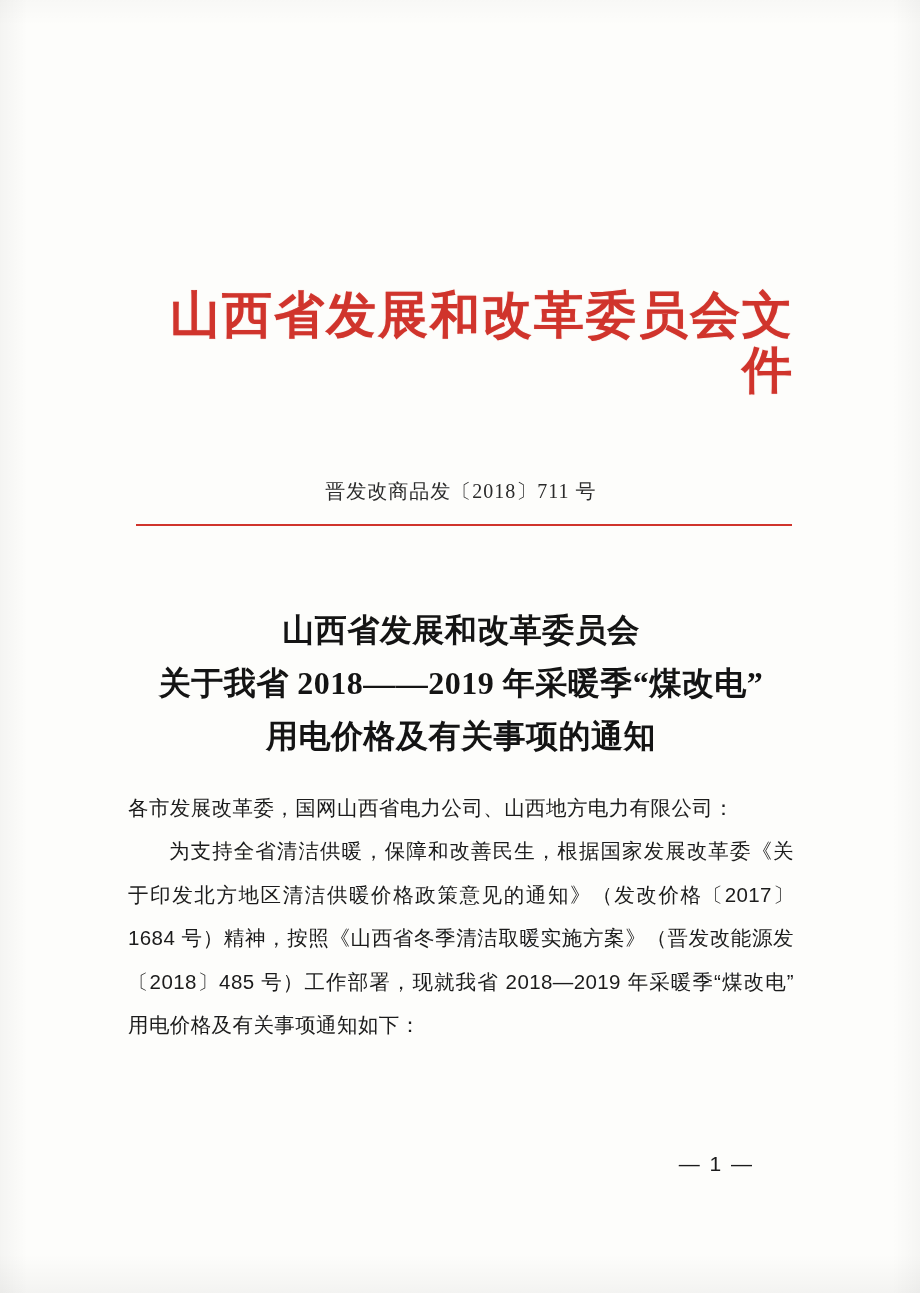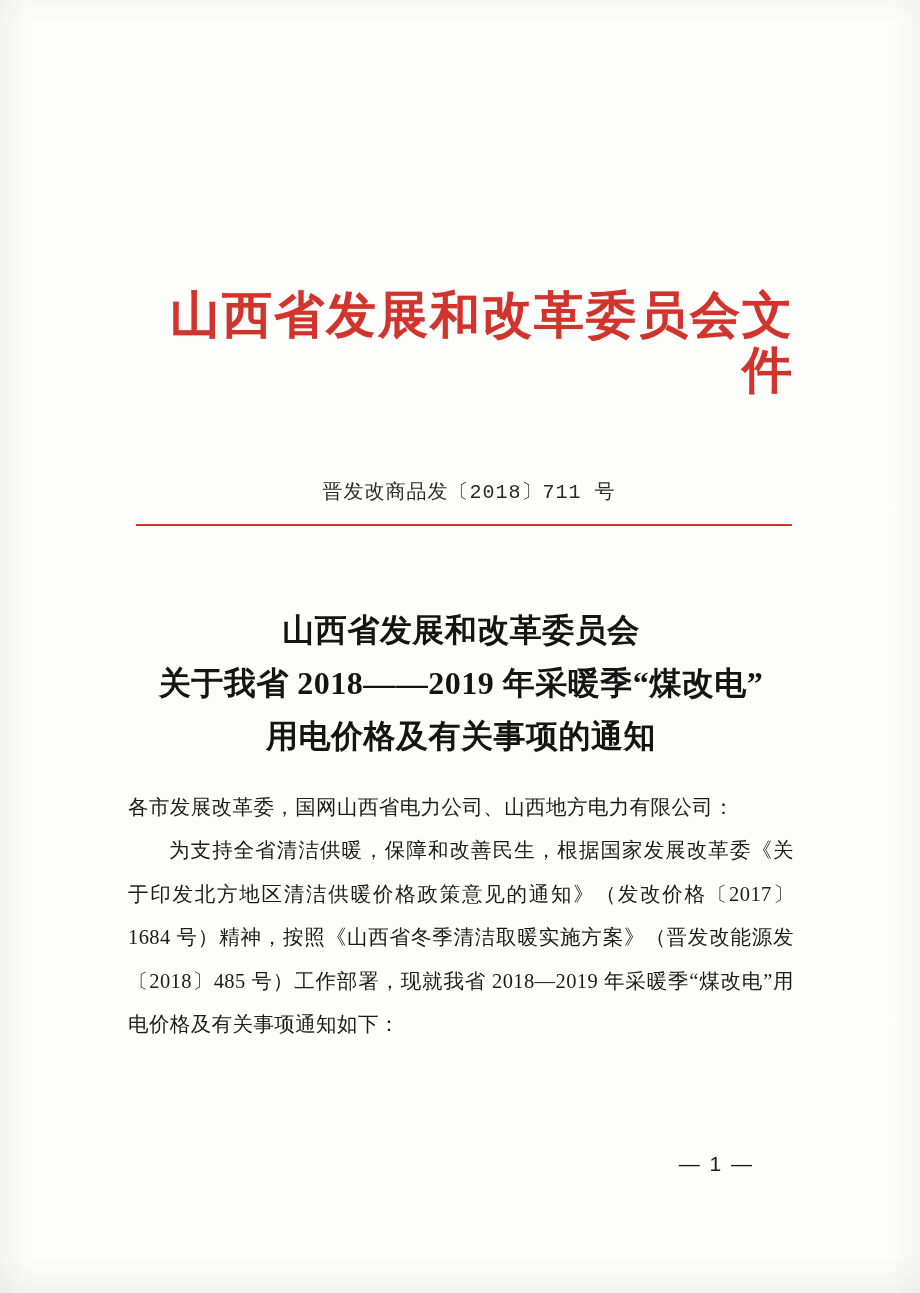--- a/index.html
+++ b/index.html
@@ -50,27 +50,27 @@
     font-family: "Liberation Serif", "DejaVu Serif", serif;
     font-weight: bold;
     font-size: 50px;
     letter-spacing: 2px;
     line-height: 1.1;
     text-shadow: 0 0 1px rgba(208,52,44,0.45);
   }
   .doc-number {
     position: absolute;
     top: 478px;
-    left: 8px;
+    left: 0;
     width: 666px;
     text-align: center;
     font-size: 20px;
     letter-spacing: 1px;
     color: #2a2a2a;
-    font-family: Liberation Mono, monospace;
+    font-family: Liberation Serif, serif;
   }
   .red-rule {
     position: absolute;
     top: 524px;
     left: 8px;
     width: 656px;
     height: 2px;
     background: #d0342c;
   }
   .title-block {
@@ -88,21 +88,21 @@
   .body-text {
     position: absolute;
     top: 786px;
     left: 0;
     width: 666px;
     font-size: 20.5px;
     line-height: 2.12;
     color: #1b1b1b;
     letter-spacing: 0.4px;
     text-align: justify;
-    font-family: Liberation Serif, serif;
+    font-family: Liberation Sans, sans-serif;
   }
   .body-text p {
     margin: 0;
   }
   .indent {
     text-indent: 2em;
   }
   .section-heading {
     font-weight: bold;
     text-indent: 2em;

